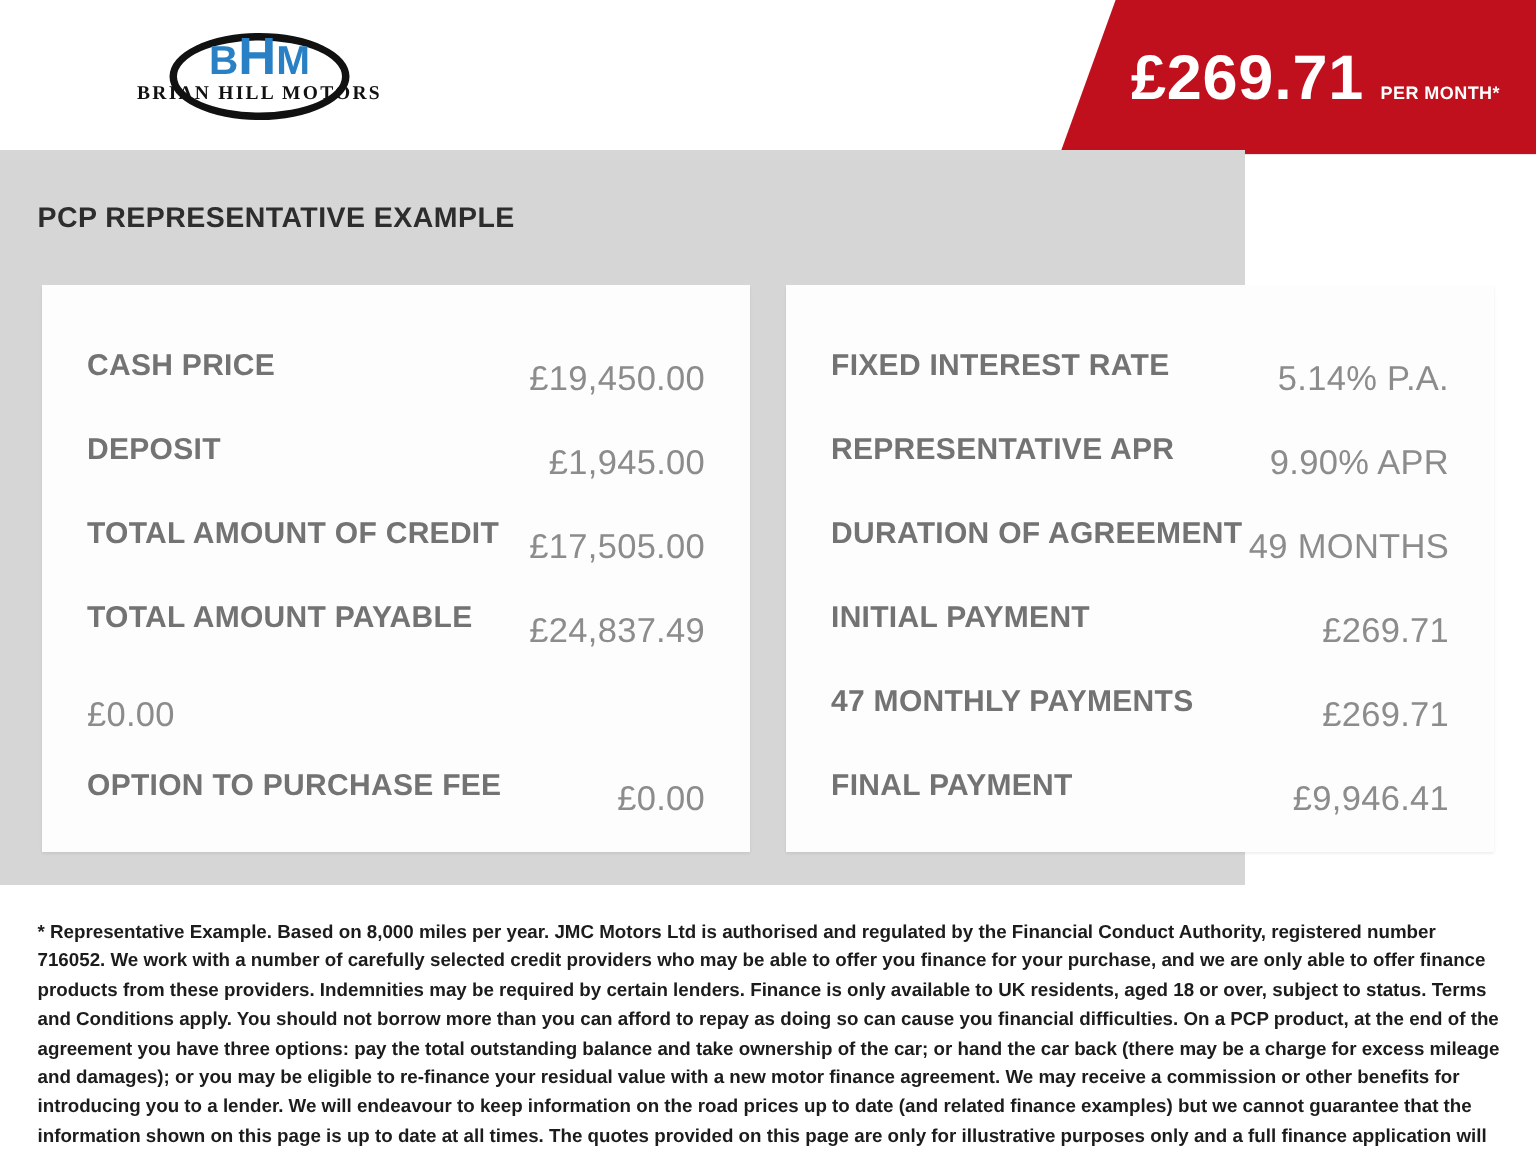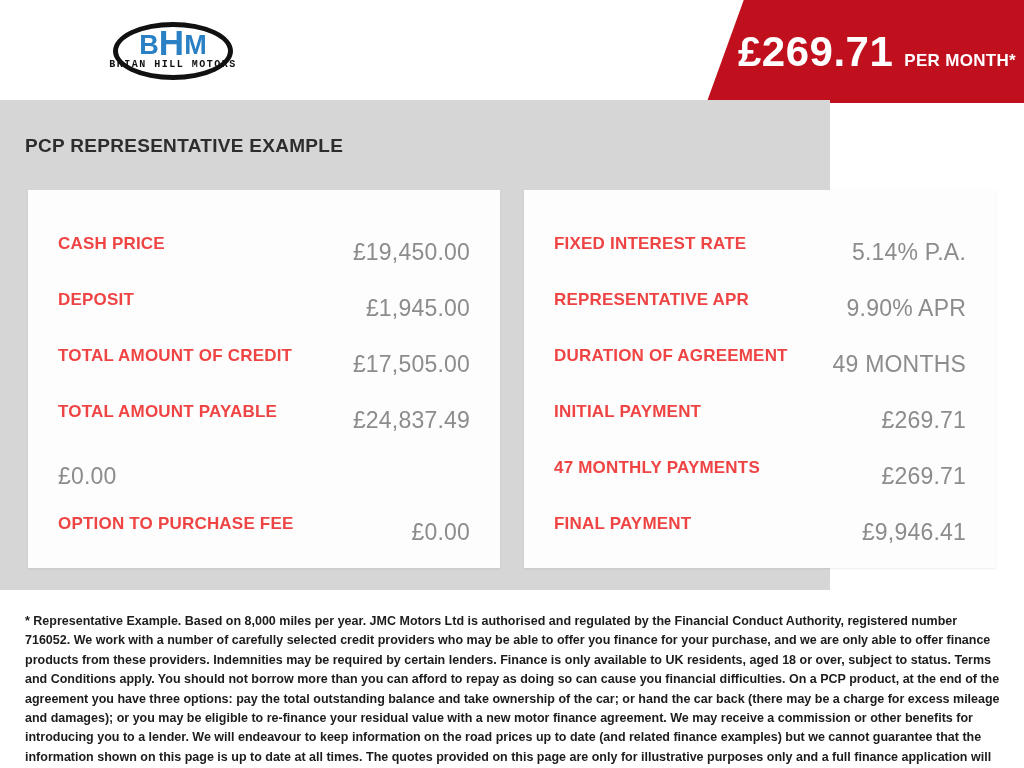--- a/index.html
+++ b/index.html
@@ -37,22 +37,22 @@
     display: flex;
     align-items: flex-end;
     line-height: 0.8;
     color: #2980c4;
     font-weight: bold;
     height: 30px;
   }
   .logo-initials .l1, .logo-initials .l3 { font-size: 27px; }
   .logo-initials .l2 { font-size: 35px; }
   .logo-name {
-    font-family: Liberation Mono, monospace;
-    font-size: 10px;
+    font-family: Liberation Serif, serif;
+    font-size: 13px;
     font-weight: bold;
     color: #111111;
     letter-spacing: 1.5px;
     margin-top: 2px;
     white-space: nowrap;
   }
 
   .price-banner {
     position: absolute;
     top: 0;
@@ -67,21 +67,21 @@
     padding-left: 30px;
     color: #ffffff;
   }
   .price-row { display: flex; align-items: baseline; }
   .price-amount {
     font-size: 42px;
     font-weight: bold;
     letter-spacing: 0.5px;
   }
   .price-period {
-    font-size: 17px;
+    font-size: 12px;
     font-weight: bold;
     margin-left: 11px;
     letter-spacing: 0.3px;
   }
 
   
   .pcp-section {
     position: absolute;
     top: 100px;
     left: 0;
@@ -115,23 +115,23 @@
     flex-direction: column;
     box-shadow: 0 1px 2px rgba(0,0,0,0.08);
   }
   .finance-row {
     height: 56px;
     display: flex;
     align-items: center;
     justify-content: space-between;
   }
   .row-label {
-    font-size: 17px;
-    font-weight: bold;
-    color: #ef4444;
+    font-size: 20px;
+    font-weight: bold;
+    color: #737373;
     letter-spacing: 0.2px;
     white-space: nowrap;
   }
   .row-value {
     font-size: 23px;
     font-weight: normal;
     color: #8c8c8c;
     letter-spacing: 0.2px;
     white-space: nowrap;
     margin-top: 16px;

